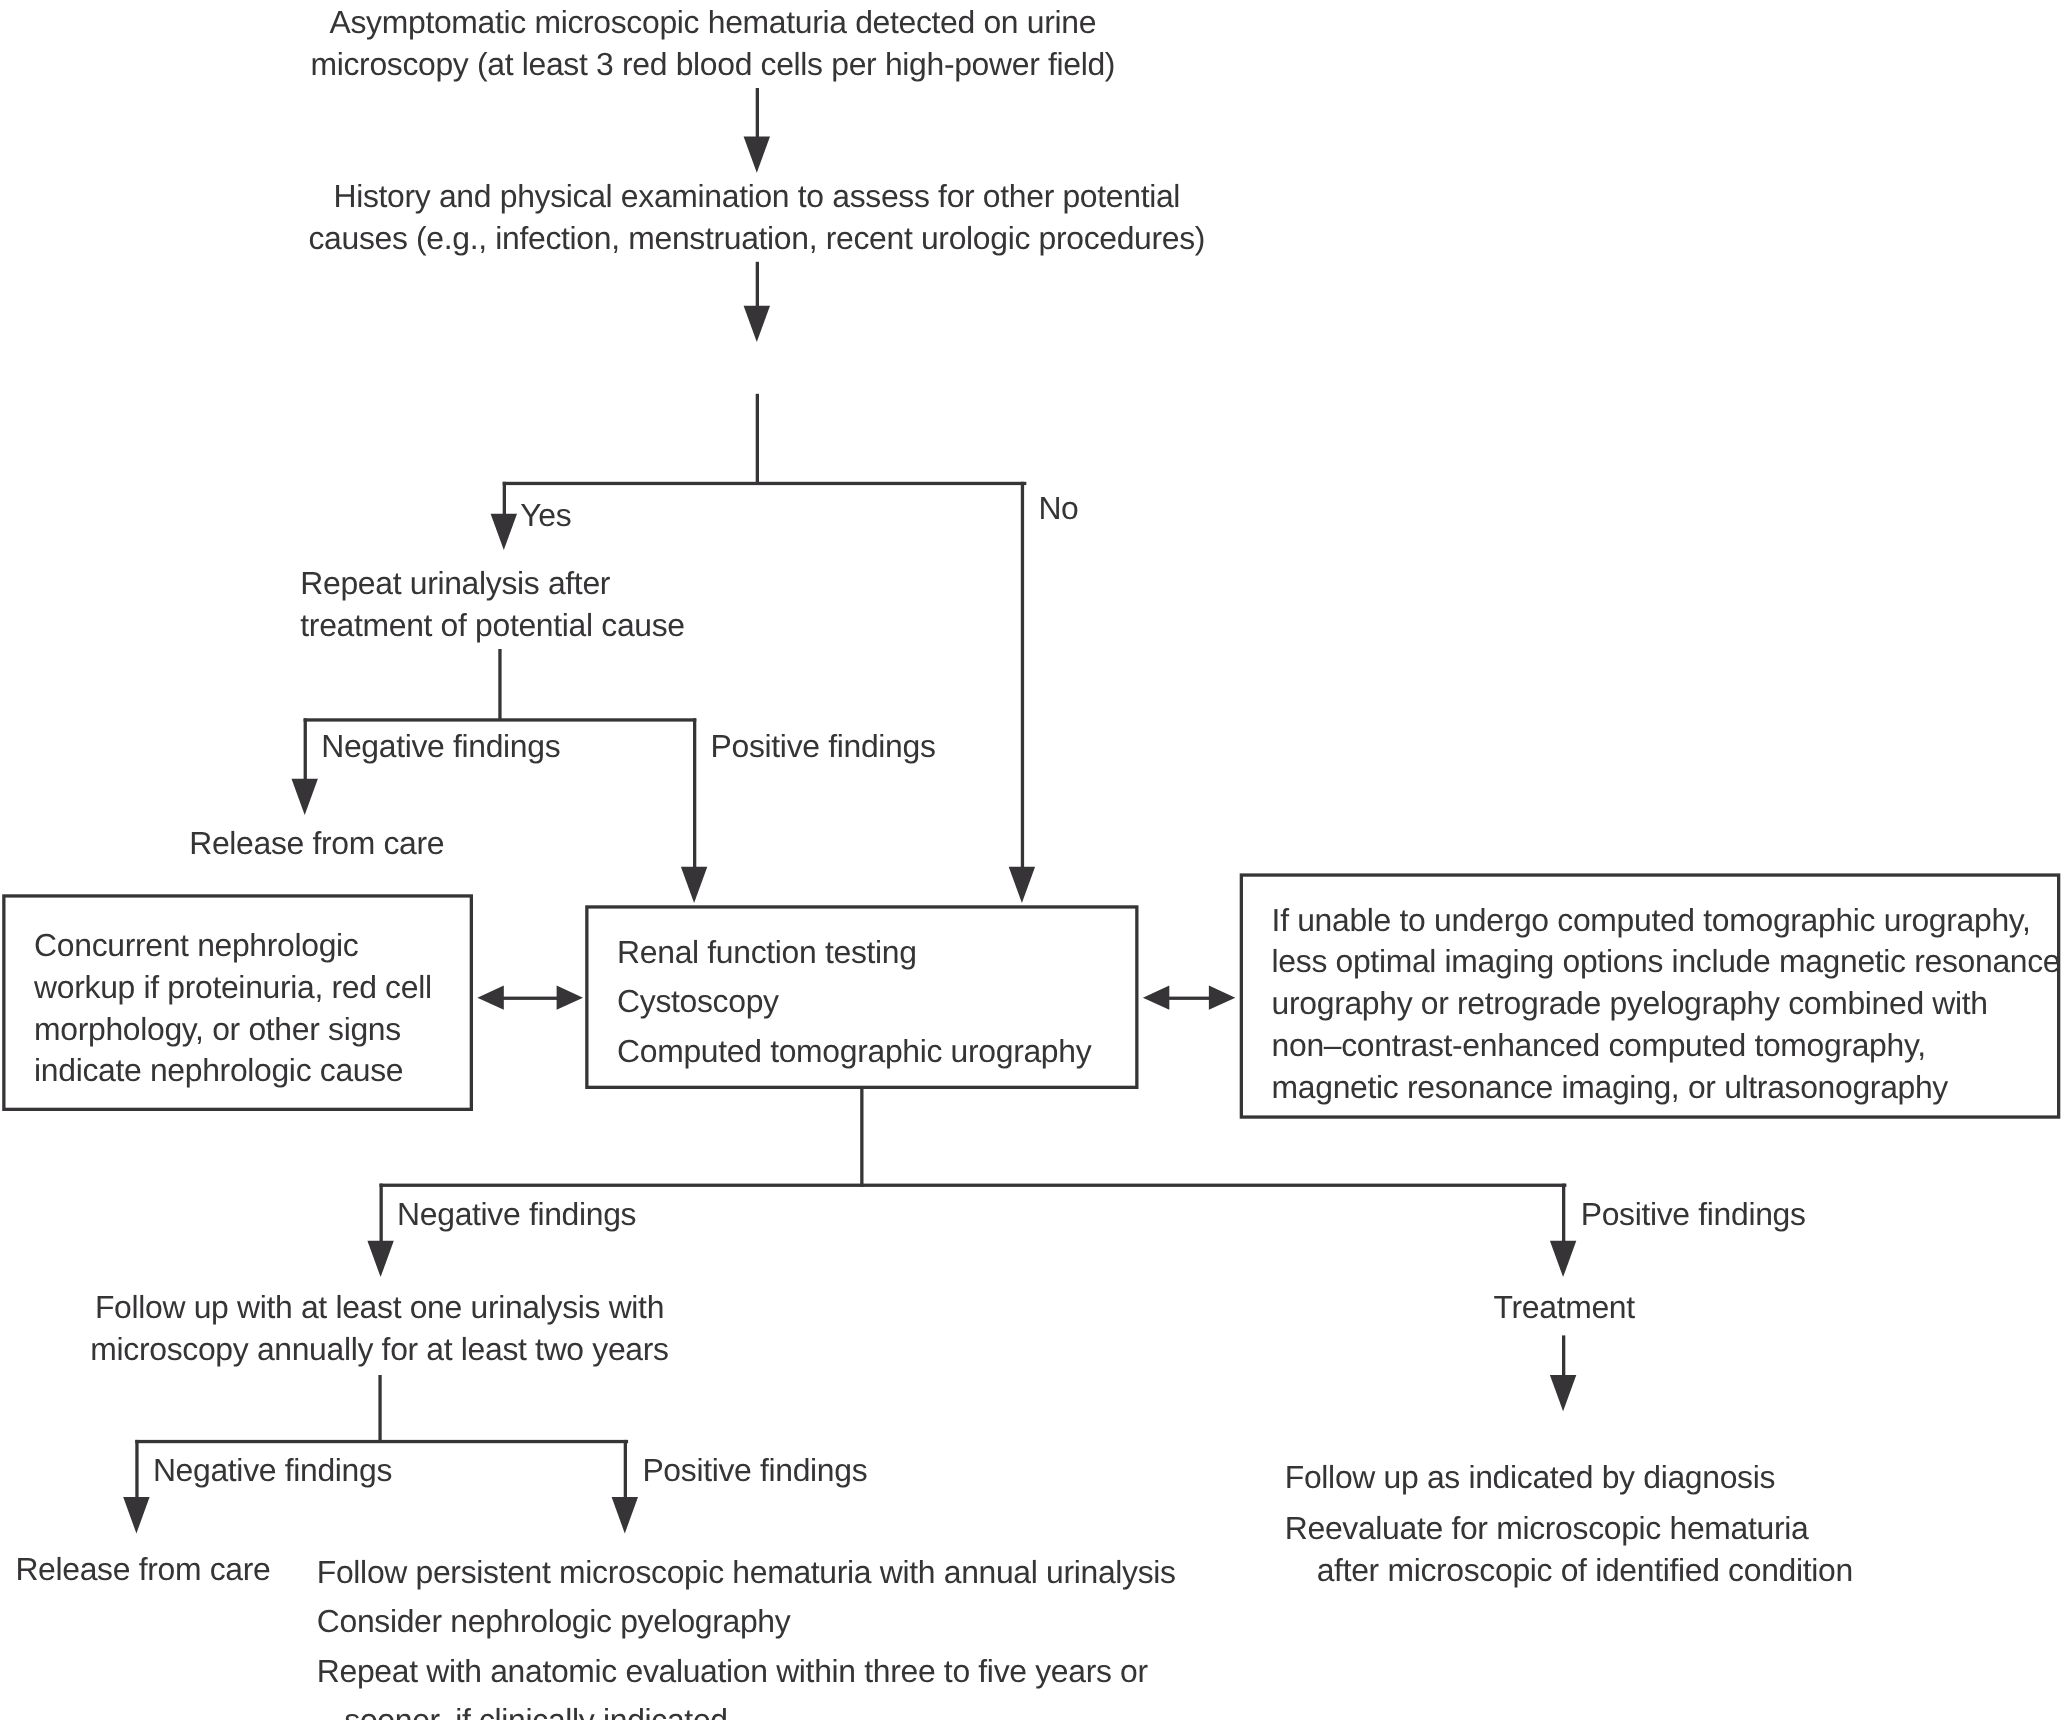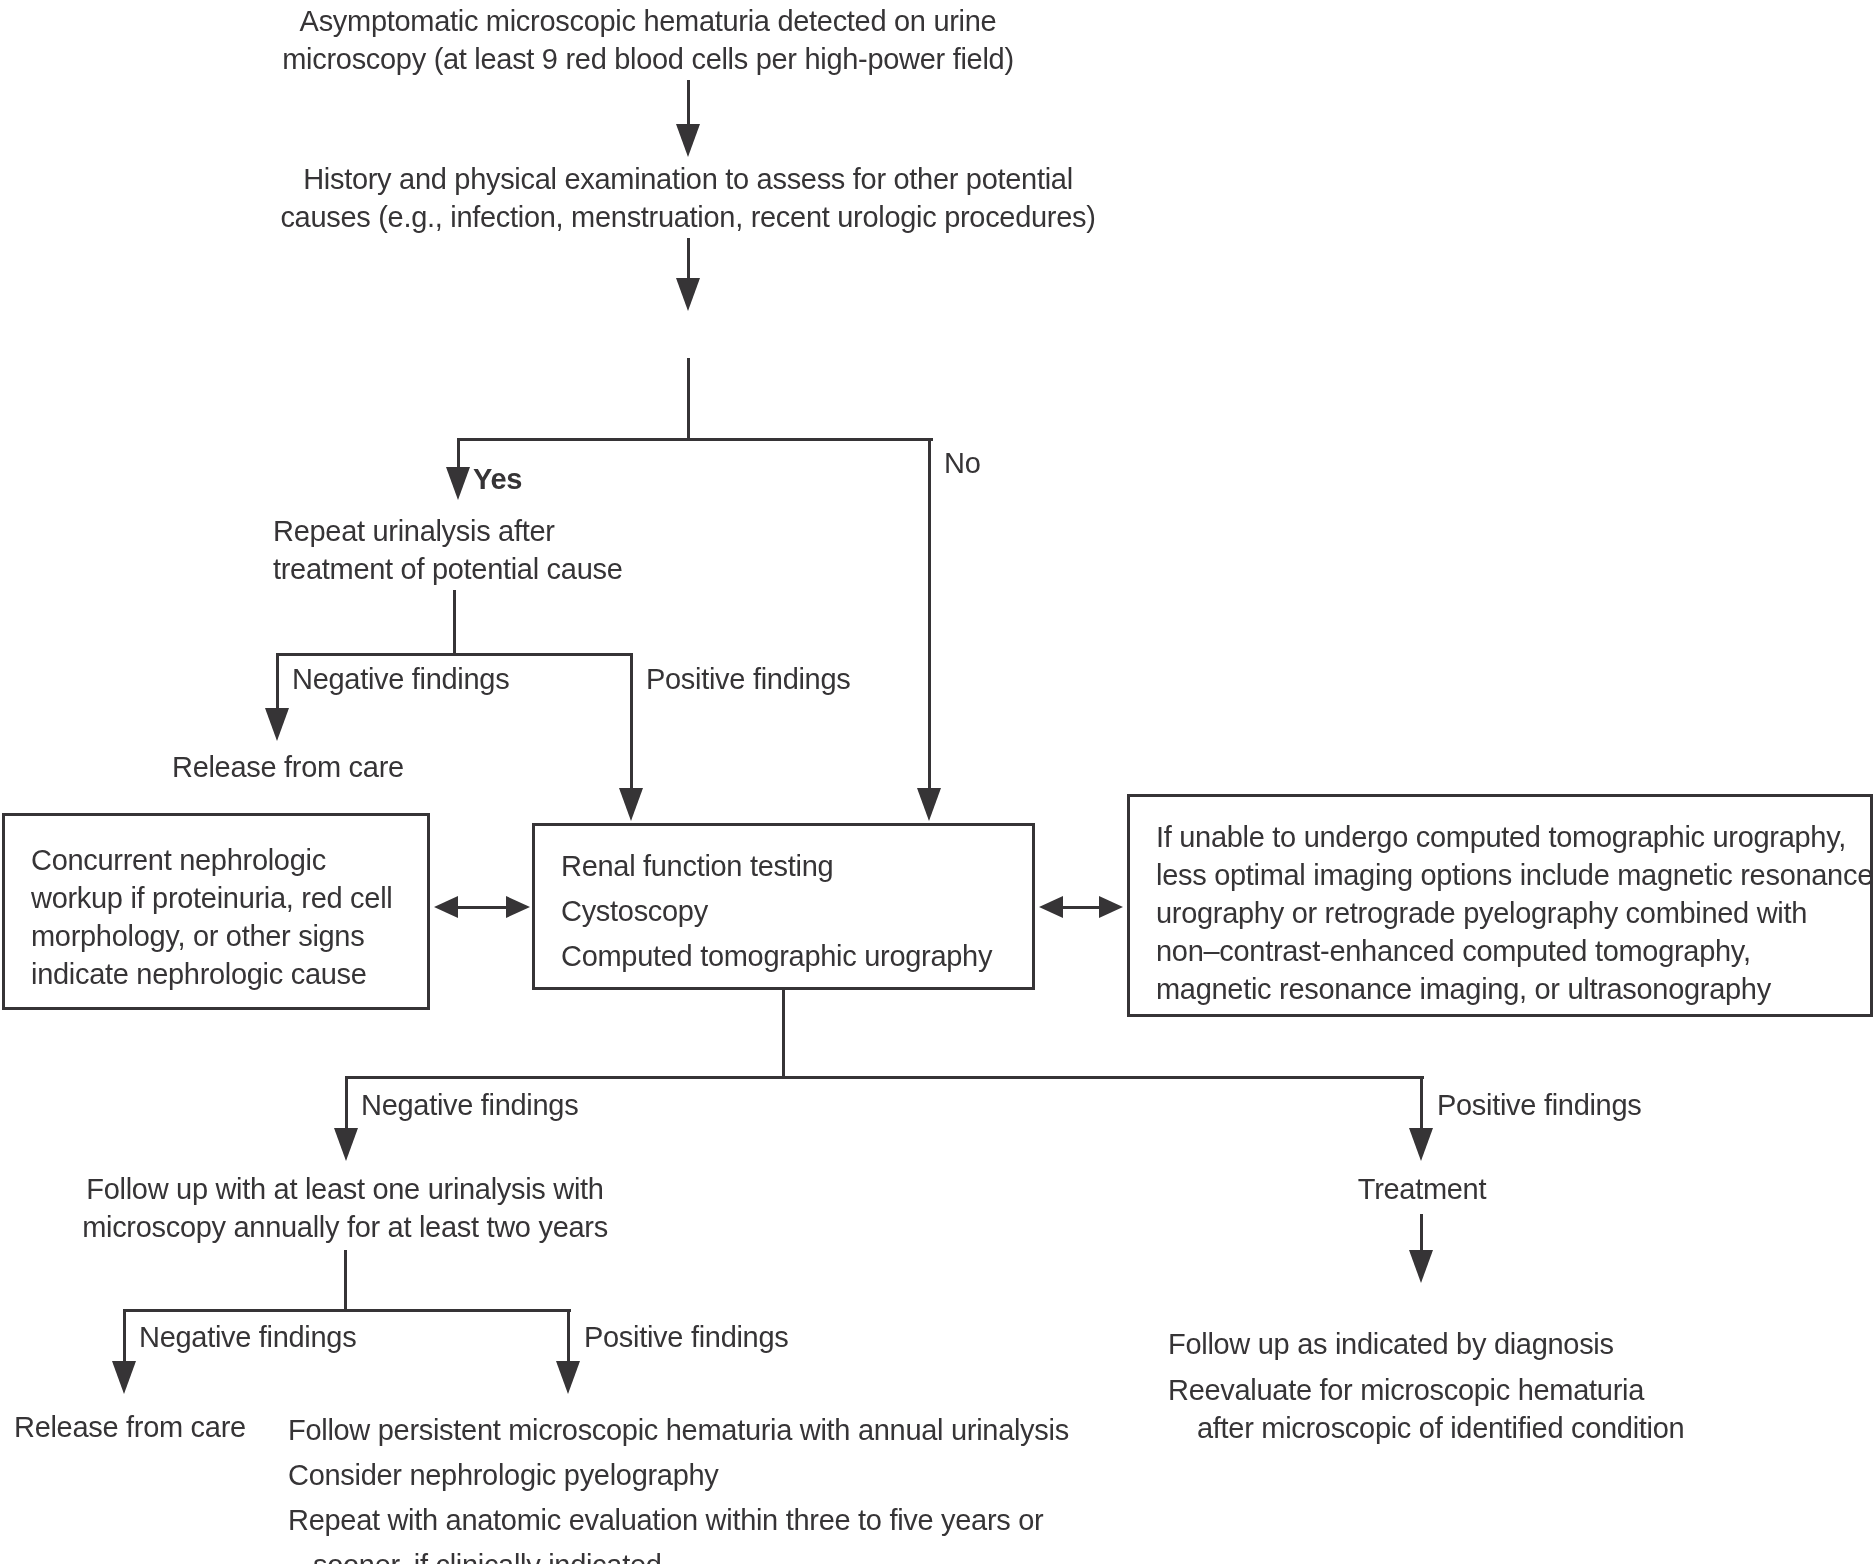--- a/index.html
+++ b/index.html
@@ -36,40 +36,40 @@
   .lh45 .ln{line-height:45px;}
   .indent{padding-left:25px;}
 </style>
 </head>
 <body>
 
 <div id="canvas">
 
   <div class="txt center" style="left:648px;top:2px;">
     <div>Asymptomatic microscopic hematuria detected on urine</div>
-    <div>microscopy (at least 9 red blood cells per high-power field)</div>
+    <div>microscopy (at least 3 red blood cells per high-power field)</div>
   </div>
 
   <div class="vline" style="left:687px;top:80px;height:50px;"></div>
   <div class="ah-down" style="left:676px;top:124px;"></div>
 
   <div class="txt center" style="left:688px;top:160px;">
     <div>History and physical examination to assess for other potential</div>
     <div>causes (e.g., infection, menstruation, recent urologic procedures)</div>
   </div>
 
   <div class="vline" style="left:687px;top:238px;height:46px;"></div>
   <div class="ah-down" style="left:676px;top:278px;"></div>
 
 
   <div class="vline" style="left:687px;top:358px;height:82px;"></div>
   <div class="hline" style="left:457px;top:438px;width:476px;"></div>
   <div class="vline" style="left:457px;top:438px;height:32px;"></div>
   <div class="ah-down" style="left:446px;top:467px;"></div>
-  <div class="txt" style="left:473px;top:460px;font-weight:bold;">Yes</div>
+  <div class="txt" style="left:473px;top:450px;">Yes</div>
   <div class="vline" style="left:928px;top:438px;height:352px;"></div>
   <div class="ah-down" style="left:917px;top:788px;"></div>
   <div class="txt" style="left:944px;top:444px;">No</div>
 
   <div class="txt" style="left:273px;top:512px;">
     <div>Repeat urinalysis after</div>
     <div>treatment of potential cause</div>
   </div>
 
   <div class="vline" style="left:453px;top:590px;height:65px;"></div>

